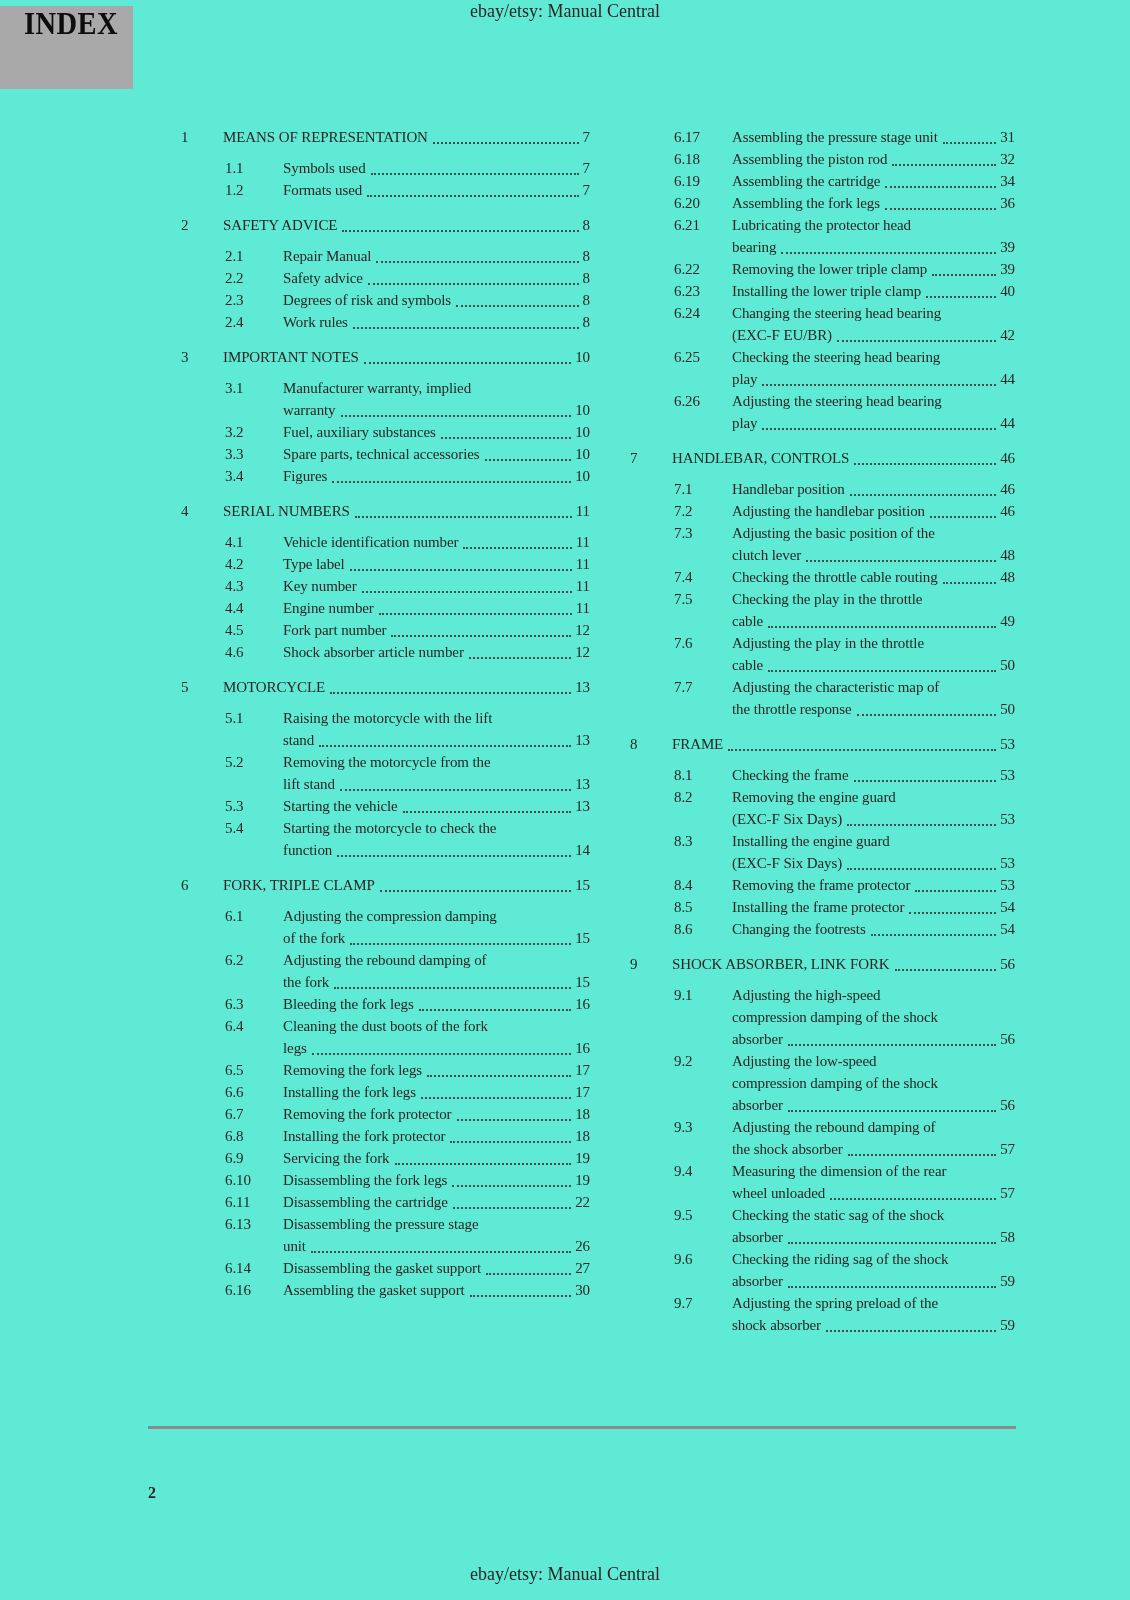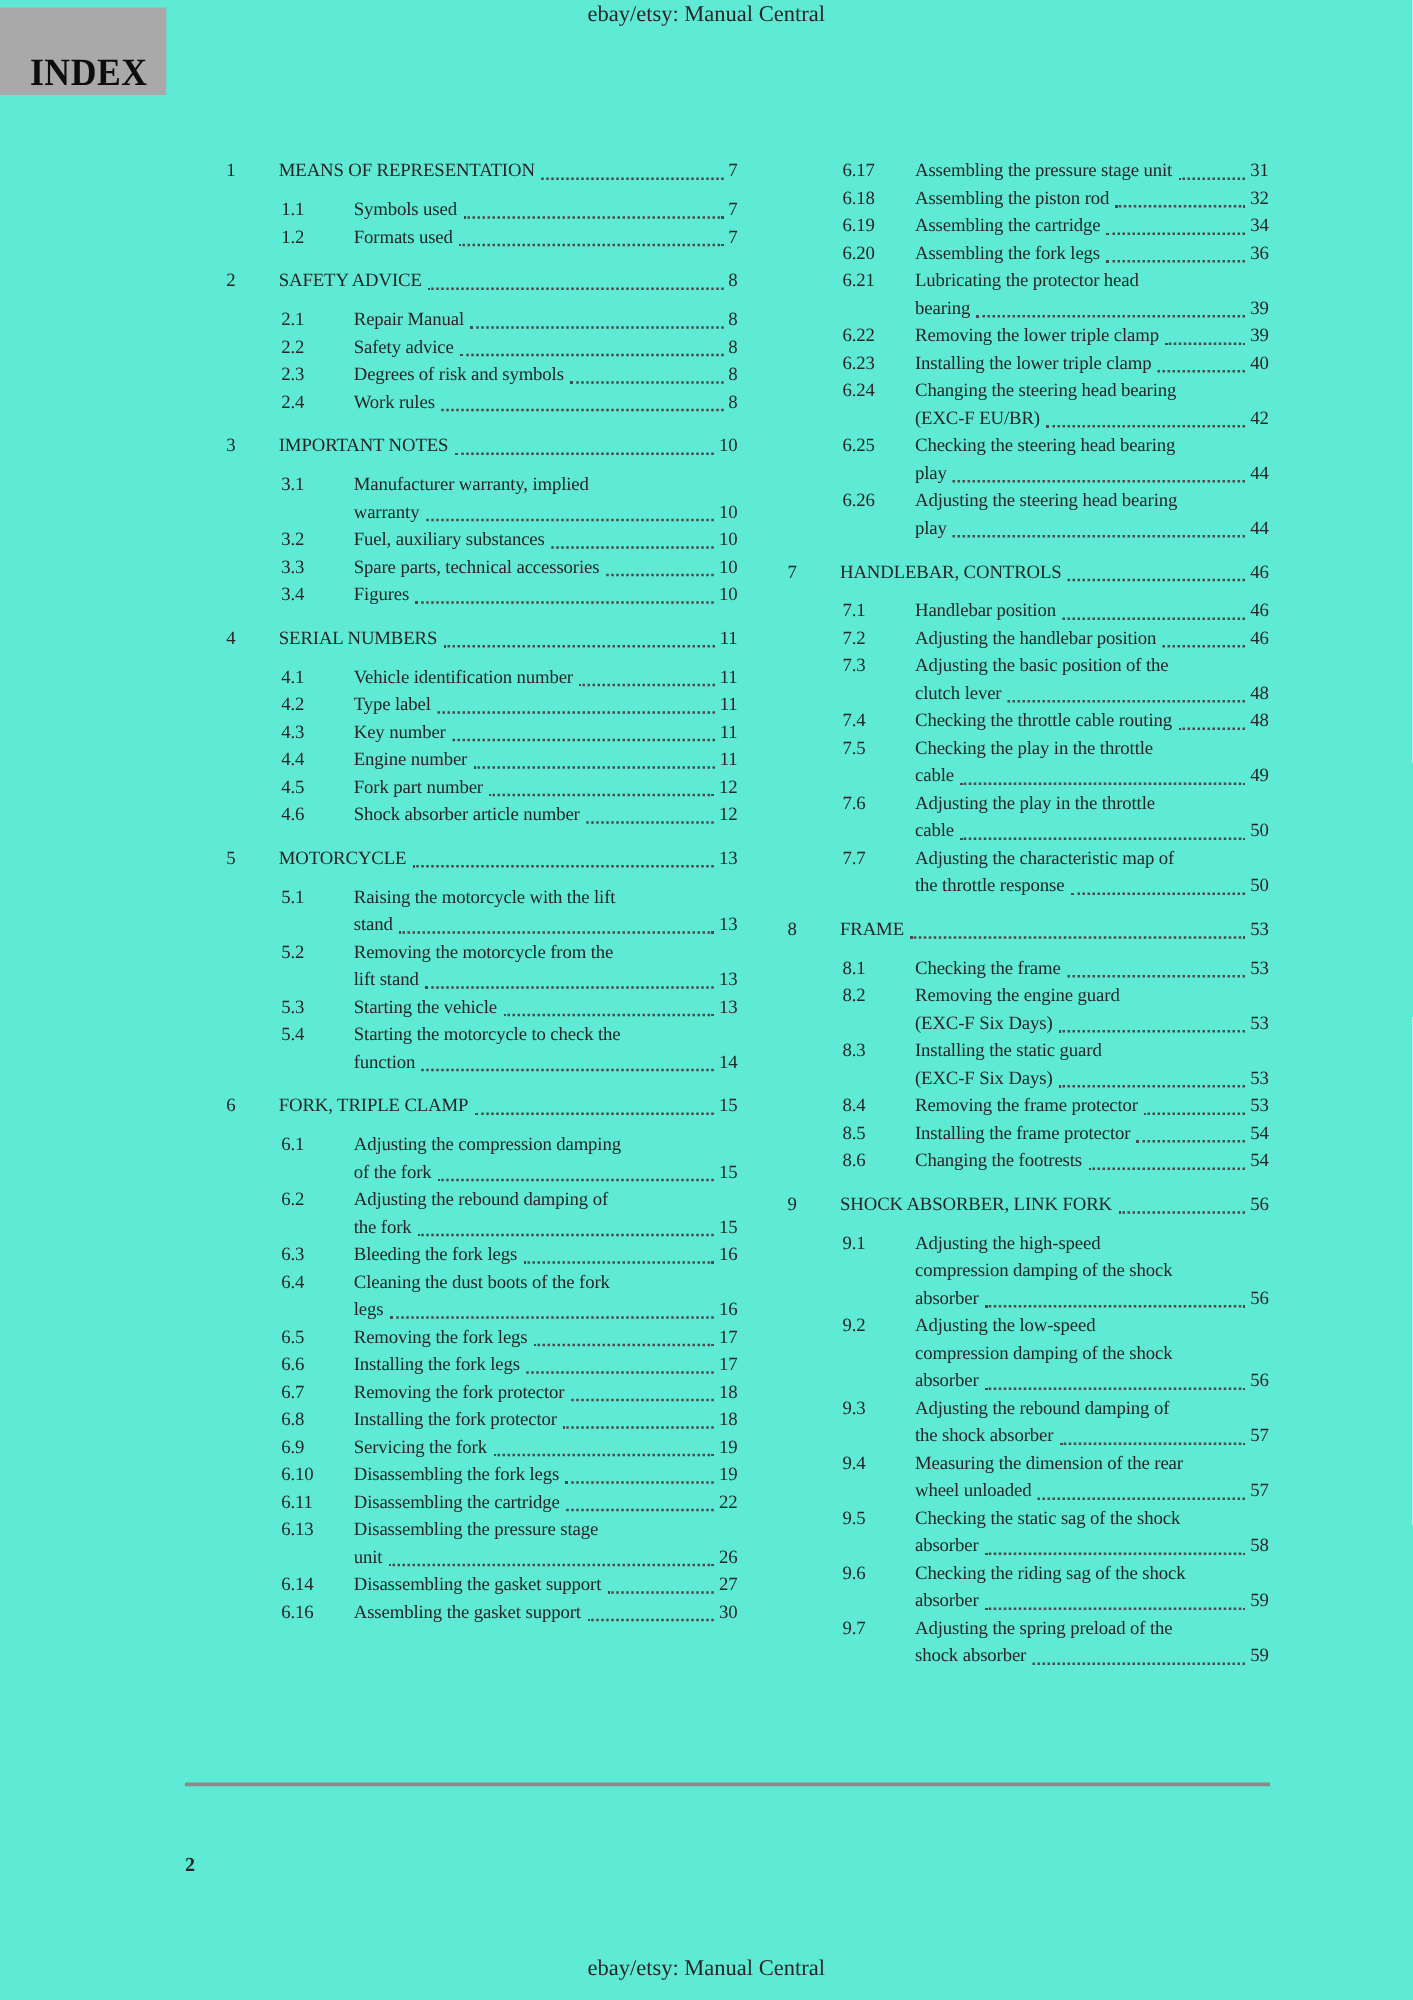--- a/index.html
+++ b/index.html
@@ -15,24 +15,24 @@
   .header {
     position: absolute;
     top: 0; left: 0; right: 0;
     text-align: center;
     font-size: 18px;
     padding-top: 1px;
   }
   .index-tab {
     position: absolute;
     top: 6px; left: 0;
-    width: 133px; height: 70px;
+    width: 133px; height: 83px;
     background: var(--tab-bg, #a9a9a9);
     display: flex;
-    align-items: flex-end;
+    align-items: flex-start;
   }
   .index-tab span {
     font-size: 31px;
     font-weight: bold;
     color: #0d0d0d;
     padding-left: 26px;
     transform: scaleX(0.92);
     transform-origin: left center;
     letter-spacing: 0.5px;
   }
@@ -723,21 +723,21 @@
             <div class="line last">
               <span class="txt">(EXC-F Six Days)</span>
               <span class="leader"></span>
               <span class="pg">53</span>
             </div>
           </div>
         </div>
         <div class="entry sub">
           <span class="num">8.3</span>
           <div class="title-block">
-            <div class="line">Installing the static guard</div>
+            <div class="line">Installing the engine guard</div>
             <div class="line last">
               <span class="txt">(EXC-F Six Days)</span>
               <span class="leader"></span>
               <span class="pg">53</span>
             </div>
           </div>
         </div>
         <div class="entry sub">
           <span class="num">8.4</span>
           <div class="title-block">

